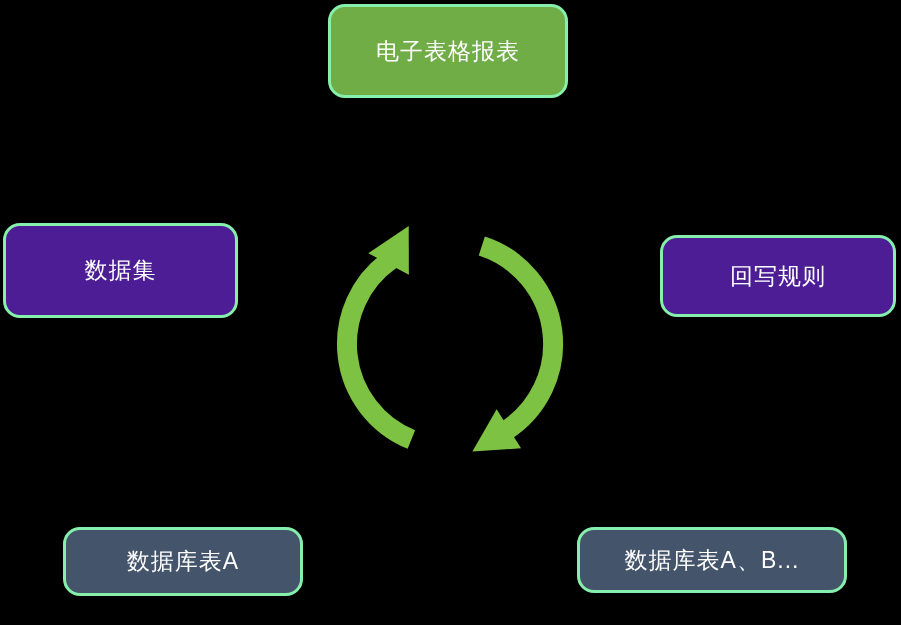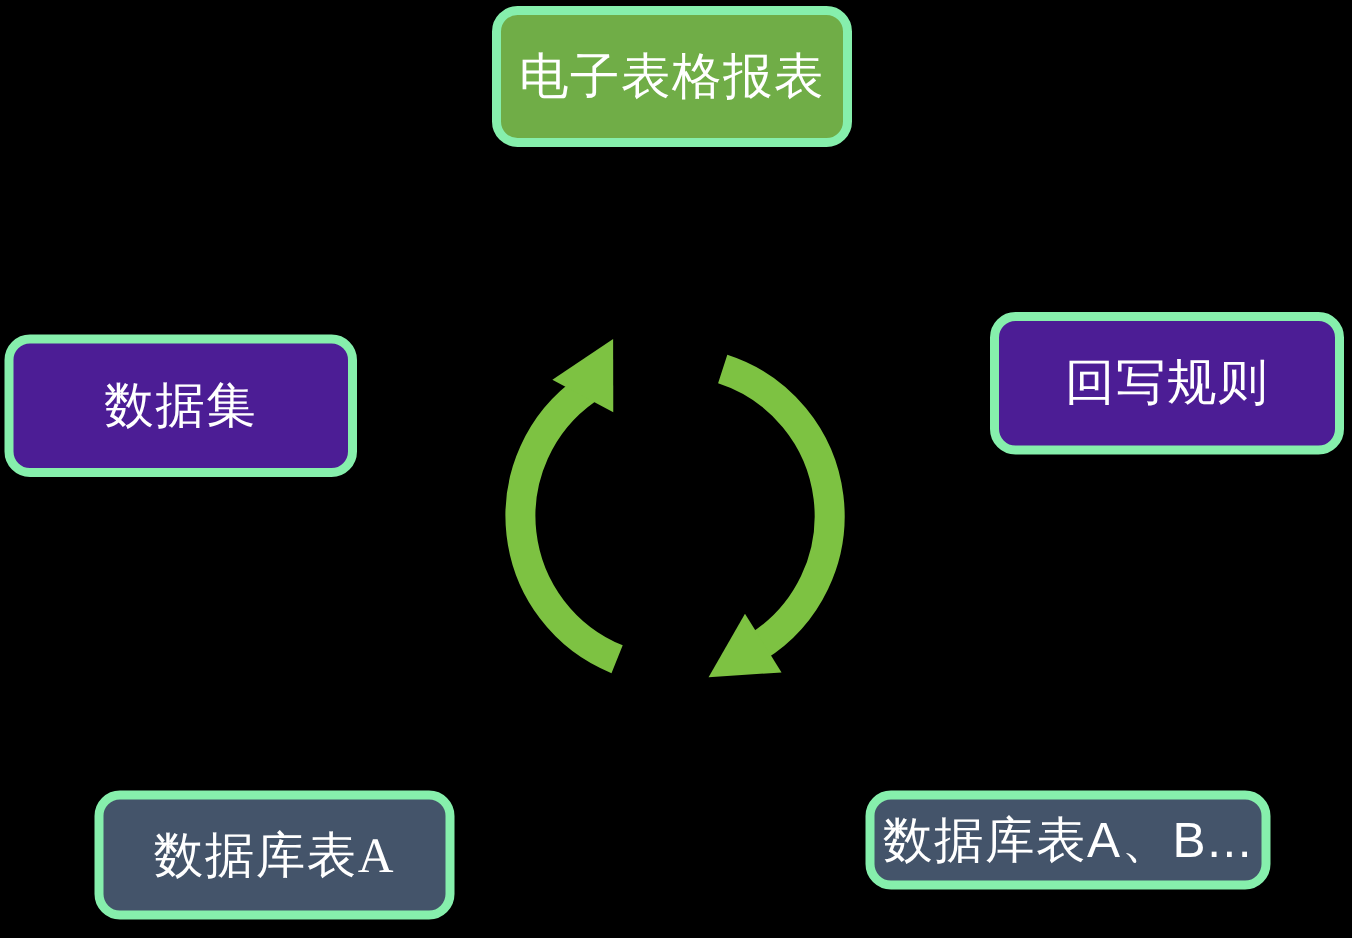--- a/index.html
+++ b/index.html
@@ -11,38 +11,38 @@
     position: relative;
     width: 901px;
     height: 625px;
     background: #000000;
     overflow: hidden;
     font-family: "Liberation Sans", "DejaVu Sans", sans-serif;
   }
   .node {
     position: absolute;
     box-sizing: border-box;
-    border: 6px solid #86efac;
+    border: 3px solid #86efac;
     border-radius: 17px;
     display: flex;
     align-items: center;
     justify-content: center;
     color: #ffffff;
-    font-size: 33px;
+    font-size: 23px;
     letter-spacing: 1px;
     white-space: nowrap;
   }
   .node-green  { background: #70AD47; }
   .node-orange { background: #4c1d95; }
   .node-slate  { background: #44546A; }
 
   #node-spreadsheet-report { left: 328px; top: 4px;   width: 240px; height: 94px; }
   #node-dataset            { left: 3px;   top: 223px; width: 235px; height: 95px; }
-  #node-writeback-rules    { left: 660px; top: 208px; width: 236px; height: 95px; }
-  #node-db-table-a         { left: 63px;  top: 527px; width: 240px; height: 86px; font-family: Liberation Serif, serif; }
+  #node-writeback-rules    { left: 660px; top: 235px; width: 236px; height: 82px; }
+  #node-db-table-a         { left: 63px;  top: 527px; width: 240px; height: 69px; }
   #node-db-tables-ab       { left: 577px; top: 527px; width: 270px; height: 66px; }
 
   #cycle-svg {
     position: absolute;
     left: 0;
     top: 0;
     width: 901px;
     height: 625px;
     pointer-events: none;
   }

